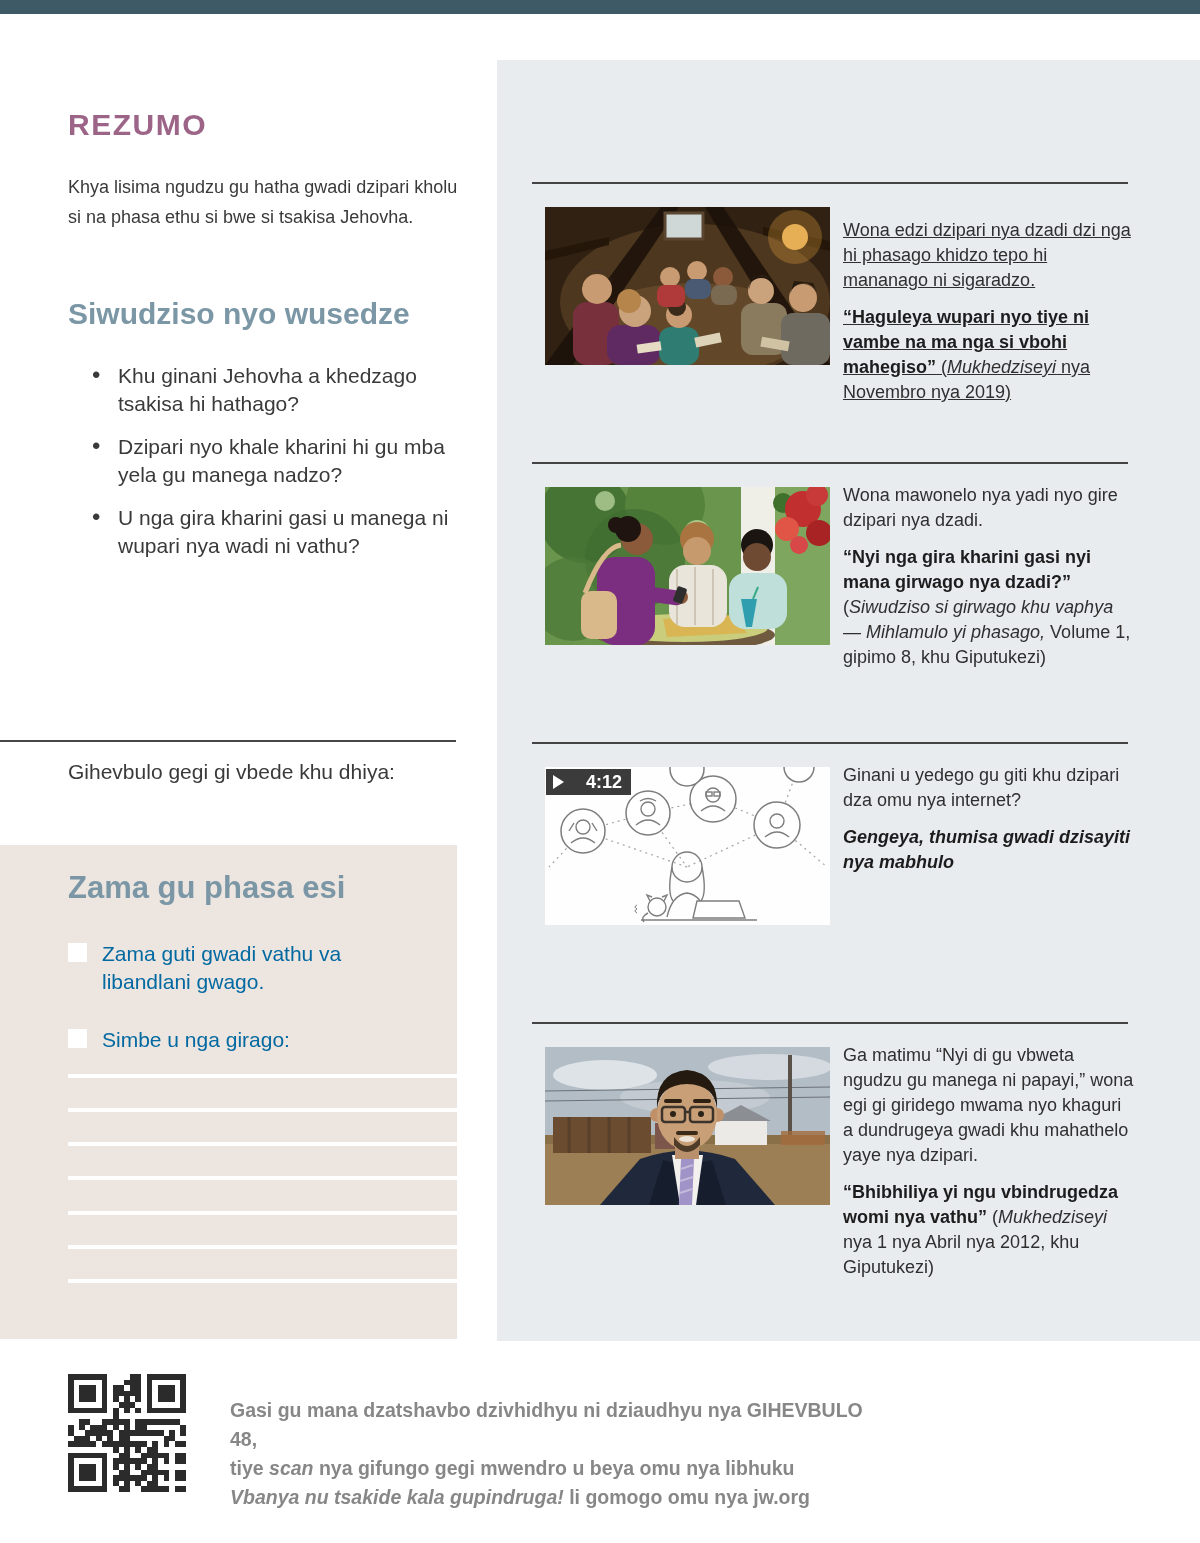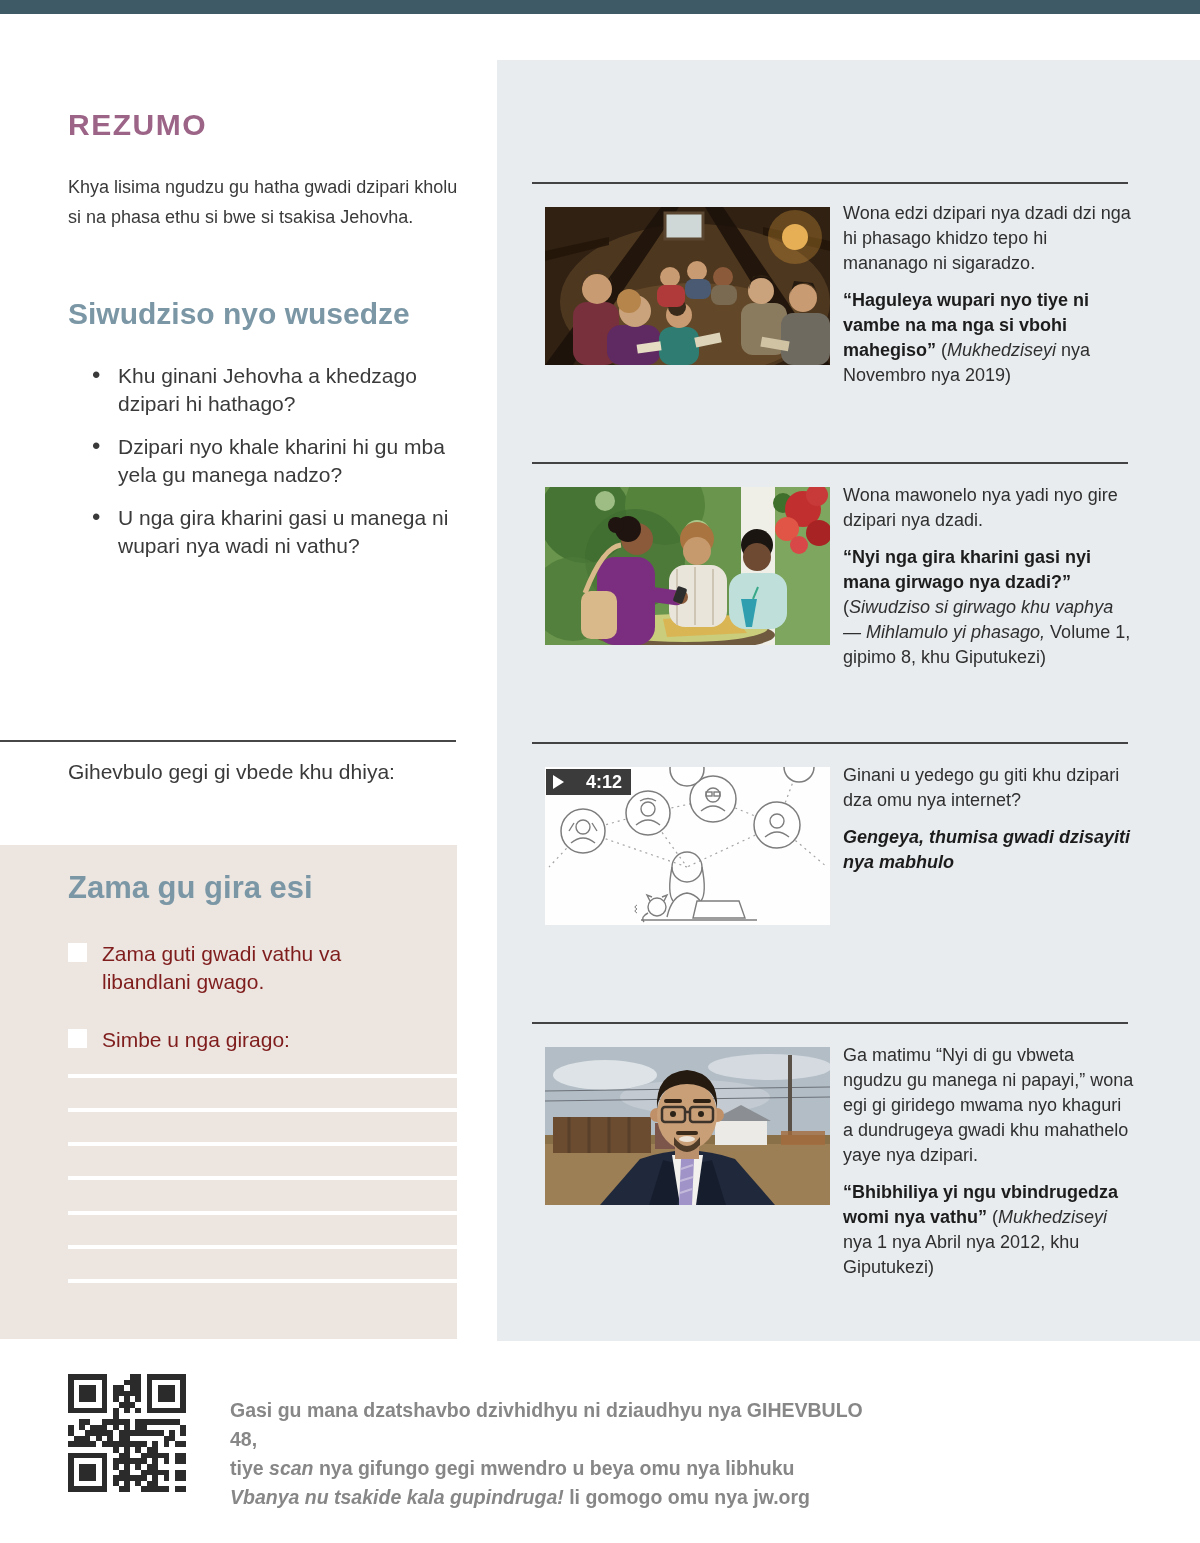--- a/index.html
+++ b/index.html
@@ -21,21 +21,21 @@
   #questions{left:92px;top:362px;width:372px;}
   .q-item{position:relative;padding-left:26px;margin-bottom:15px;font-size:21px;line-height:28px;color:#3a3a3a;}
   .q-item::before{content:"\2022";position:absolute;left:0;top:-1px;font-size:24px;color:#3a3a3a;}
   #left-divider{left:0;top:740px;width:456px;border-top:2px solid #474747;height:0;}
   #lesson-note{left:68px;top:760px;font-size:21px;color:#3a3a3a;}
 
   
   #todo-title{left:68px;top:870px;font-size:31px;font-weight:bold;color:#7b97a6;}
   .todo-item{position:absolute;left:68px;width:360px;}
   .checkbox{position:absolute;left:0;top:3px;width:19px;height:19px;background:#ffffff;}
-  .todo-label{display:block;margin-left:34px;font-size:21px;line-height:28px;color:#7f1d1d;}
+  .todo-label{display:block;margin-left:34px;font-size:21px;line-height:28px;color:#0369a1;}
   .writing-line{position:absolute;left:68px;width:389px;height:4px;background:#ffffff;}
 
   
   #review-title{left:545px;top:110px;font-size:24px;font-weight:bold;letter-spacing:13px;color:#65818f;}
   .section-divider{position:absolute;left:532px;width:596px;border-top:2px solid #434343;height:0;}
   .photo{position:absolute;left:545px;width:285px;height:158px;overflow:hidden;}
   .photo svg{display:block;width:100%;height:100%;}
   .sec-text{position:absolute;left:843px;width:292px;font-size:18px;line-height:25px;color:#2f2f2f;}
   .sec-text p{margin:0 0 12px 0;}
   .sec-text .bq{font-weight:bold;color:#1c1c1c;}
@@ -61,29 +61,29 @@
 
   <div id="topbar" class="abs"></div>
   <div id="rightbg" class="abs"></div>
   <div id="todobox" class="abs"></div>
 
   <div id="summary-title" class="abs">REZUMO</div>
   <div id="summary-text" class="abs">Khya lisima ngudzu gu hatha gwadi dzipari kholu si na phasa ethu si bwe si tsakisa Jehovha.</div>
   <div id="questions-title" class="abs">Siwudziso nyo wusedze</div>
 
   <div id="questions" class="abs">
-    <div class="q-item">Khu ginani Jehovha a khedzago dzipari hi hathago?</div>
+    <div class="q-item">Khu ginani Jehovha a khedzago tsakisa hi hathago?</div>
     <div class="q-item">Dzipari nyo khale kharini hi gu mba yela gu manega nadzo?</div>
     <div class="q-item">U nga gira kharini gasi u manega ni wupari nya wadi ni vathu?</div>
   </div>
 
   <div id="left-divider" class="abs"></div>
   <div id="lesson-note" class="abs">Gihevbulo gegi gi vbede khu dhiya:</div>
 
-  <div id="todo-title" class="abs">Zama gu gira esi</div>
+  <div id="todo-title" class="abs">Zama gu phasa esi</div>
 
   <div class="todo-item abs" style="top:940px;">
     <span class="checkbox"></span>
     <span class="todo-label">Zama guti gwadi vathu va libandlani gwago.</span>
   </div>
   <div class="todo-item abs" style="top:1026px;">
     <span class="checkbox"></span>
     <span class="todo-label">Simbe u nga girago:</span>
   </div>
 
@@ -128,21 +128,21 @@
       <circle cx="216" cy="84" r="13" fill="#caa27b"></circle>
         <path d="M204,82 a13,13 0 0 1 26,-2 l-4,-9 -18,-2 z" fill="#2d2012"></path>
       <rect x="236" y="106" width="49" height="52" rx="12" fill="#6e6a60"></rect>
       <circle cx="258" cy="91" r="14" fill="#c99b72"></circle>
         <path d="M245,88 a14,14 0 0 1 27,-3 l-4,-9 -19,-2 z" fill="#241a10"></path>
       <rect x="150" y="128" width="26" height="10" fill="#ddd3b8" transform="rotate(-12 163 133)"></rect>
       <rect x="216" y="132" width="28" height="10" fill="#cfc3a4" transform="rotate(10 230 137)"></rect>
       <rect x="92" y="136" width="24" height="9" fill="#e6dcc4" transform="rotate(-8 104 140)"></rect>
     </svg>
   </div>
-  <div class="sec-text" style="top:201px;">
+  <div class="sec-text" style="top:218px;text-decoration:underline;">
     <p>Wona edzi dzipari nya dzadi dzi nga hi phasago khidzo tepo hi mananago ni sigaradzo.</p>
     <p><span class="bq">“Haguleya wupari nyo tiye ni vambe na ma nga si vbohi mahegiso”</span><span> (</span><i>Mukhedziseyi</i><span> nya Novembro nya 2019)</span></p>
   </div>
 
   <div class="section-divider" style="top:462px;"></div>
   <div class="photo" style="top:487px;">
     <svg viewBox="0 0 285 158" preserveAspectRatio="none">
       <rect width="285" height="158" fill="#69954c"></rect>
       <circle cx="40" cy="30" r="46" fill="#416f30" opacity="0.85"></circle>
       <circle cx="120" cy="18" r="40" fill="#55833c"></circle>

